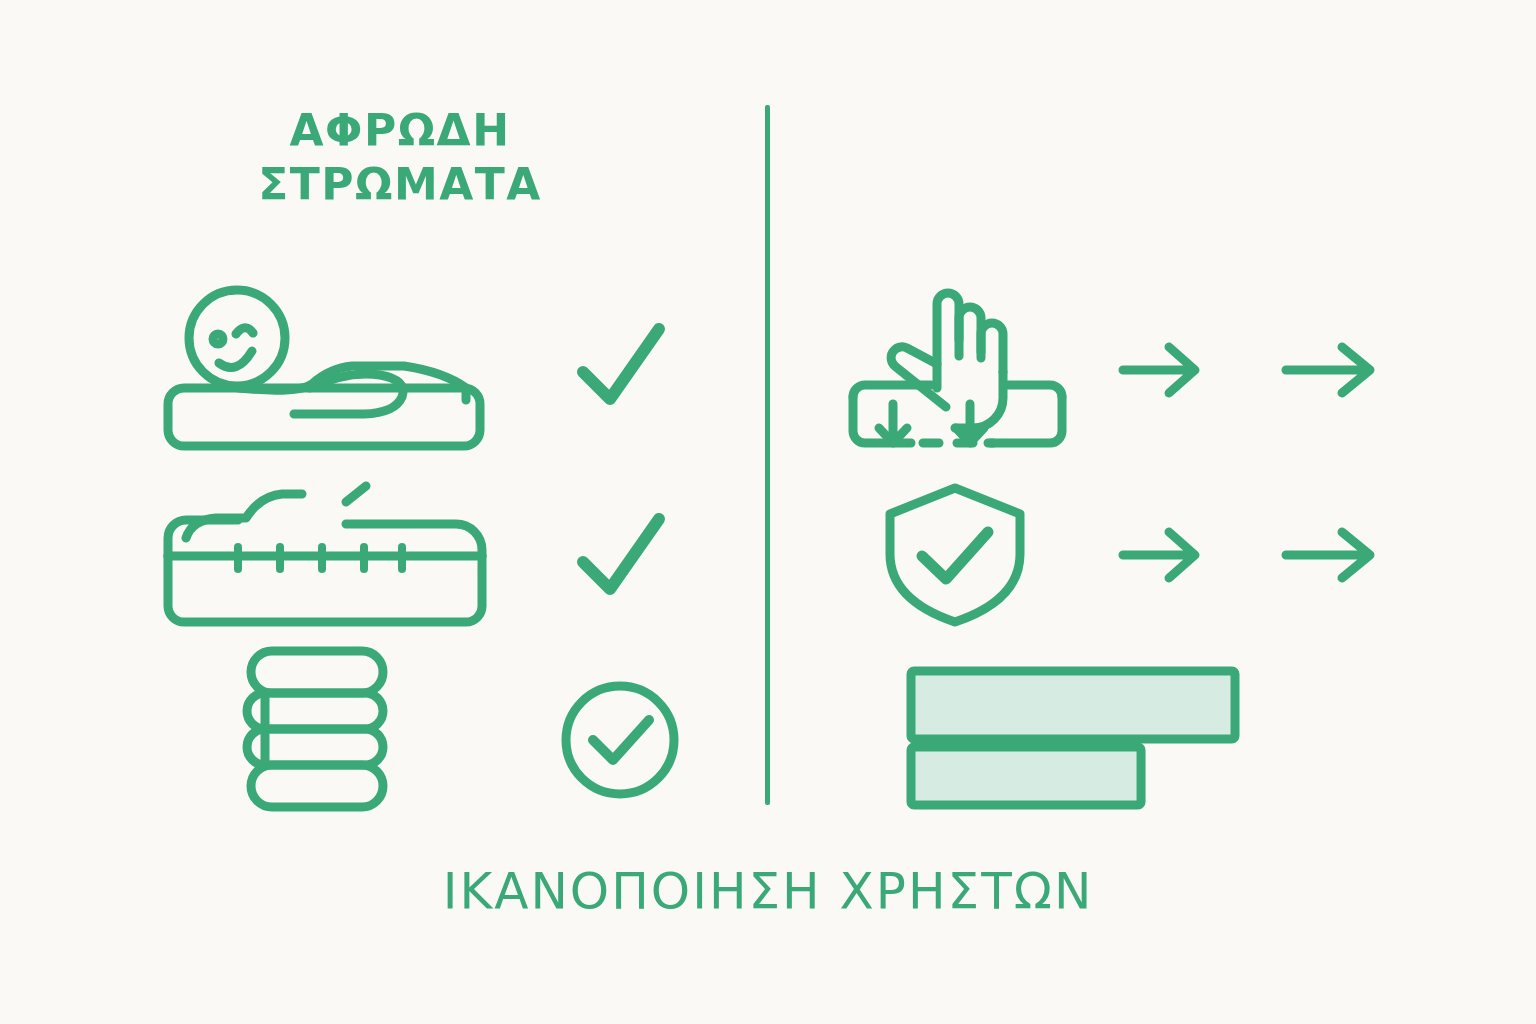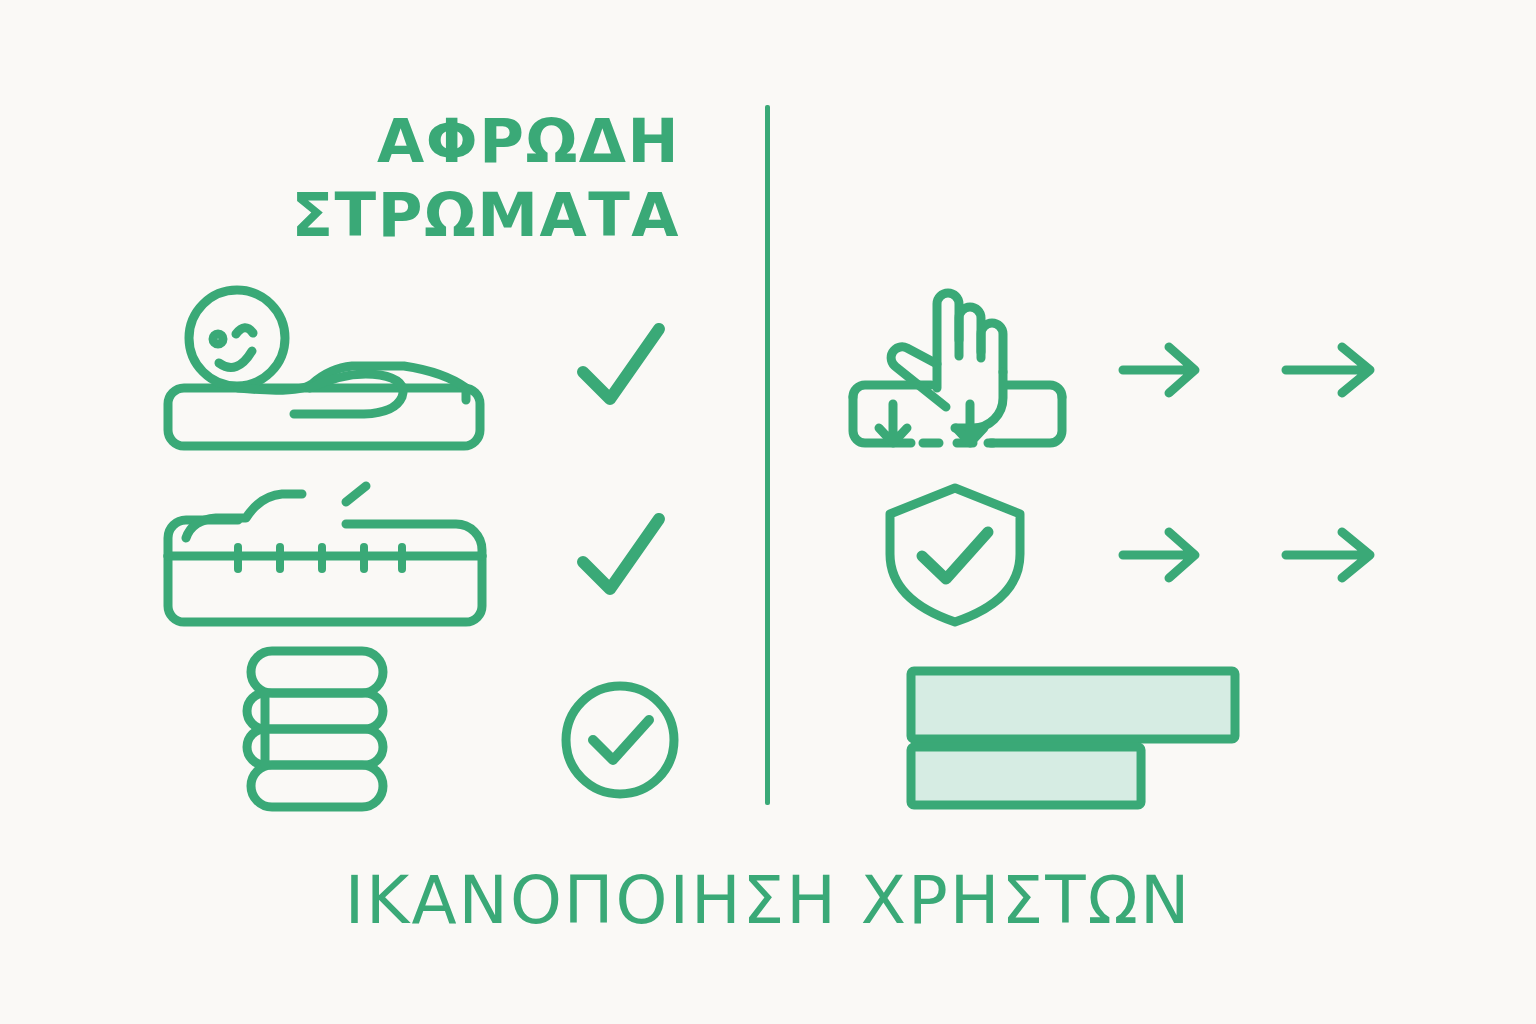--- a/index.html
+++ b/index.html
@@ -18,25 +18,25 @@
   #infographic {
     position: absolute;
     inset: 0;
     width: 1536px;
     height: 1024px;
   }
 
   
   .col-heading {
     position: absolute;
-    text-align: right;
+    text-align: center;
     color: #3aa977;
     font-family: "DejaVu Sans", "Liberation Sans", sans-serif;
     font-weight: 700;
-    font-size: 61px;
+    font-size: 44px;
     line-height: 1.22;
     letter-spacing: 1.5px;
     white-space: pre-line;
   }
   #heading-left  { left: 120px;  top: 104px; width: 560px; }
   #heading-right { left: 845px;  top: 104px; width: 580px; }
 
   
   #divider {
     position: absolute;
@@ -80,21 +80,21 @@
   
   #footer-caption {
     position: absolute;
     left: 0;
     top: 862px;
     width: 1536px;
     text-align: center;
     color: #3aa977;
     font-family: "DejaVu Sans", "Liberation Sans", sans-serif;
     font-weight: 400;
-    font-size: 66px;
+    font-size: 50px;
     letter-spacing: 2px;
   }
 
   svg { display: block; overflow: visible; }
   .stroke {
     fill: none;
     stroke: #3aa977;
     stroke-width: 9;
     stroke-linecap: round;
     stroke-linejoin: round;

